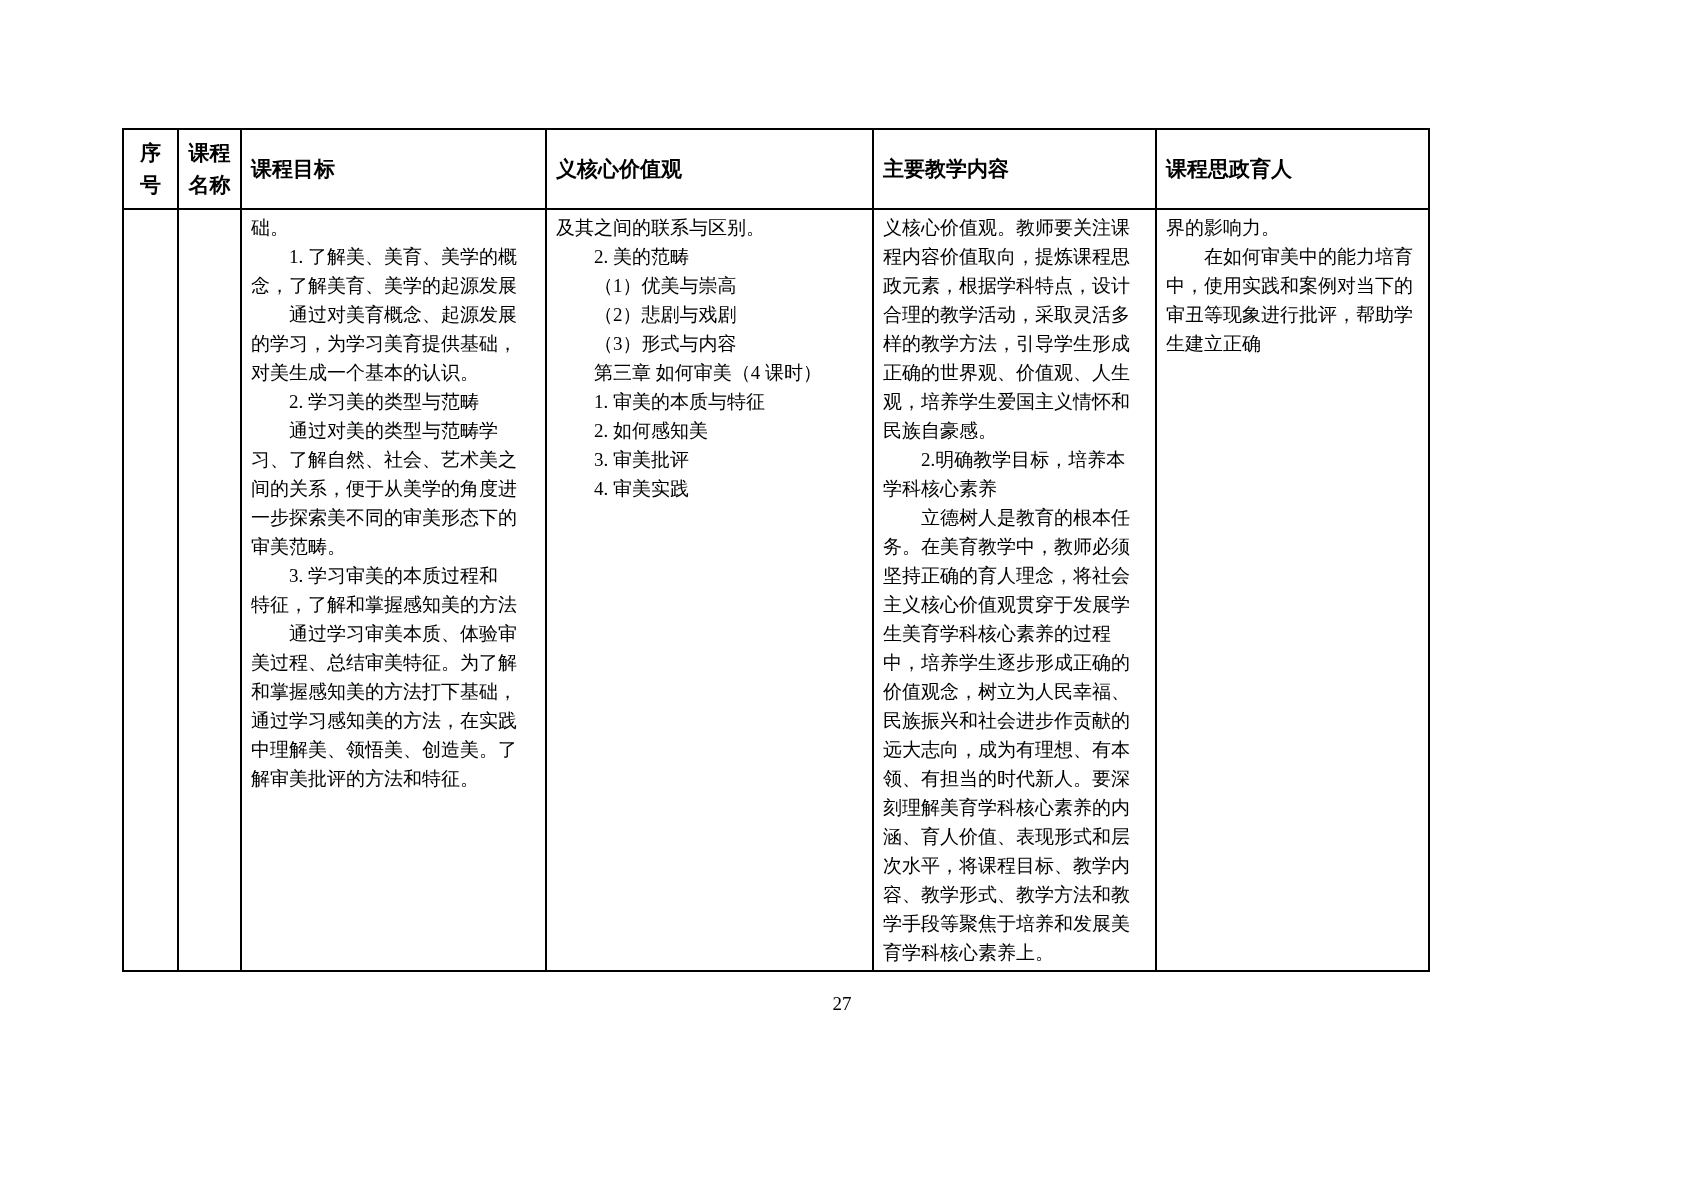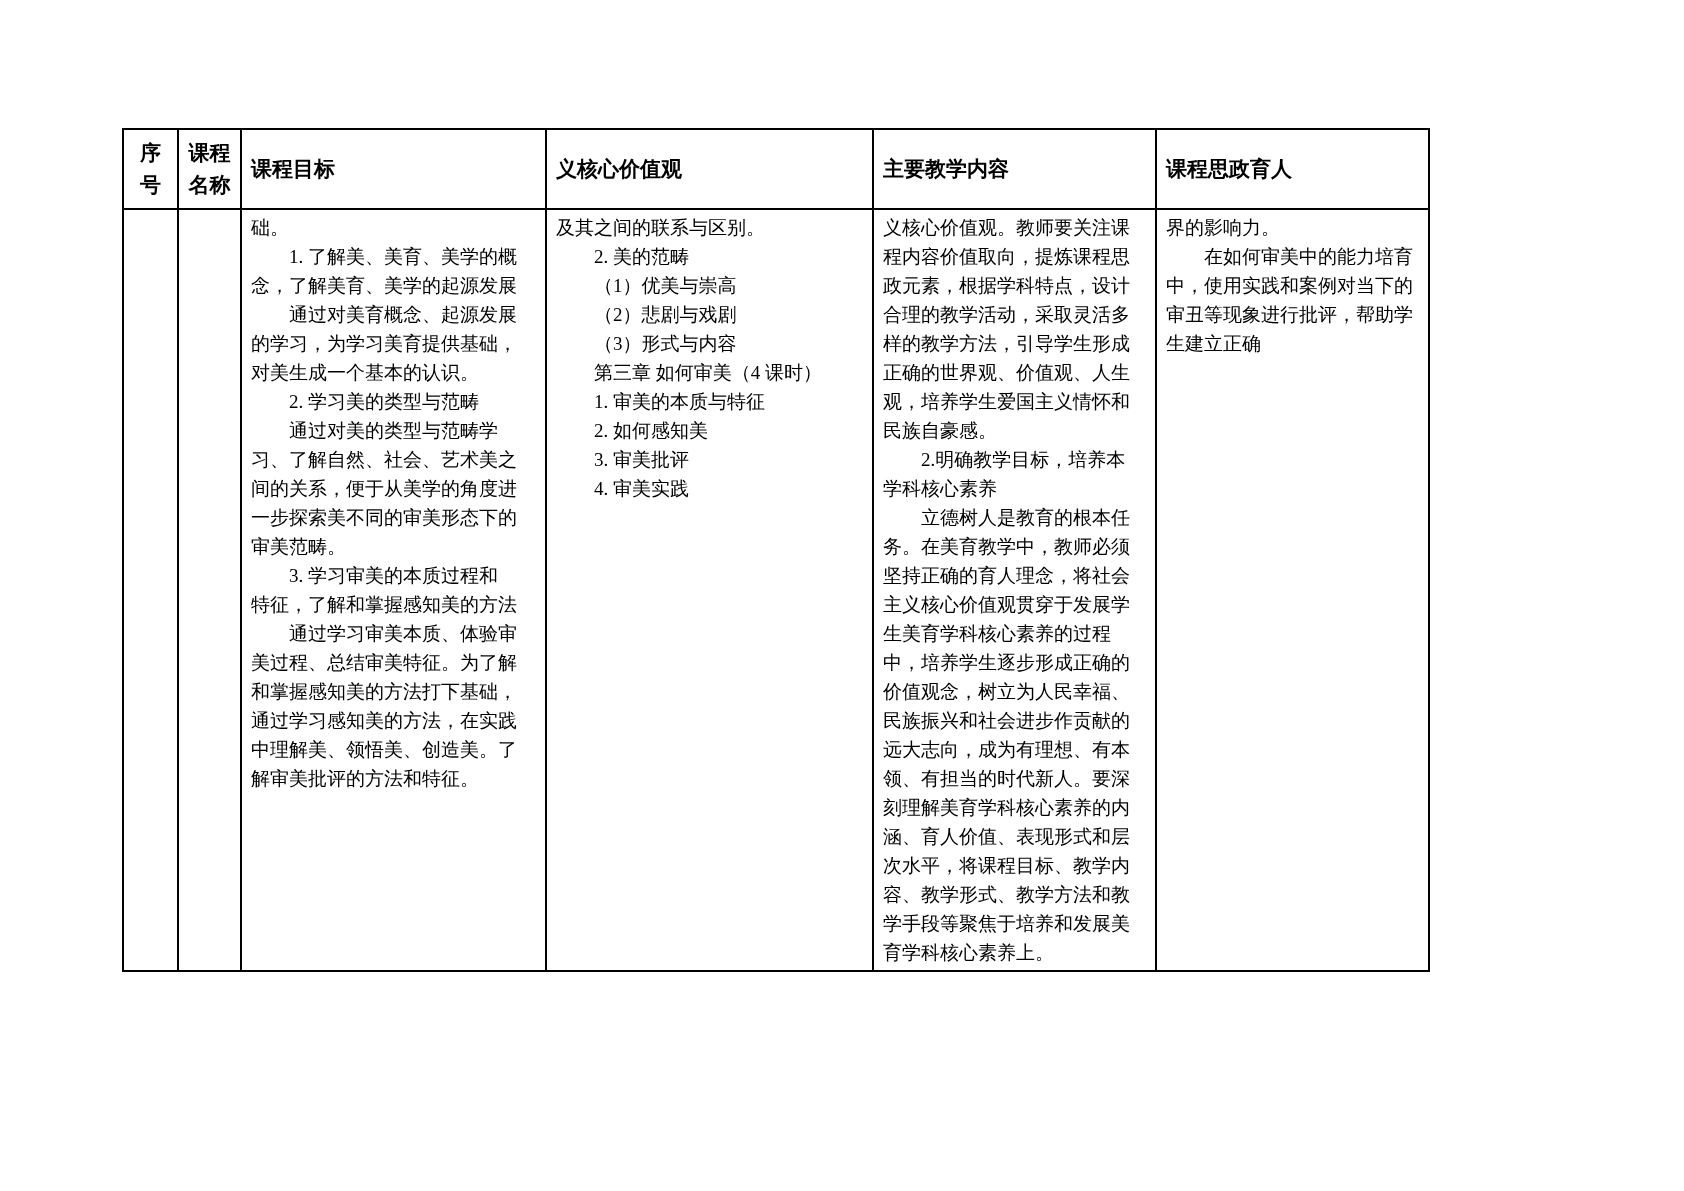--- a/index.html
+++ b/index.html
@@ -154,14 +154,15 @@
 育学科核心素养上。</td>
         <td>界的影响力。
 　　在如何审美中的能力培育
 中，使用实践和案例对当下的
 审丑等现象进行批评，帮助学
 生建立正确</td>
       </tr>
     </tbody>
   </table>
 
+  <div class="page-number">27</div>
 
 </div>
 
 </body></html>

